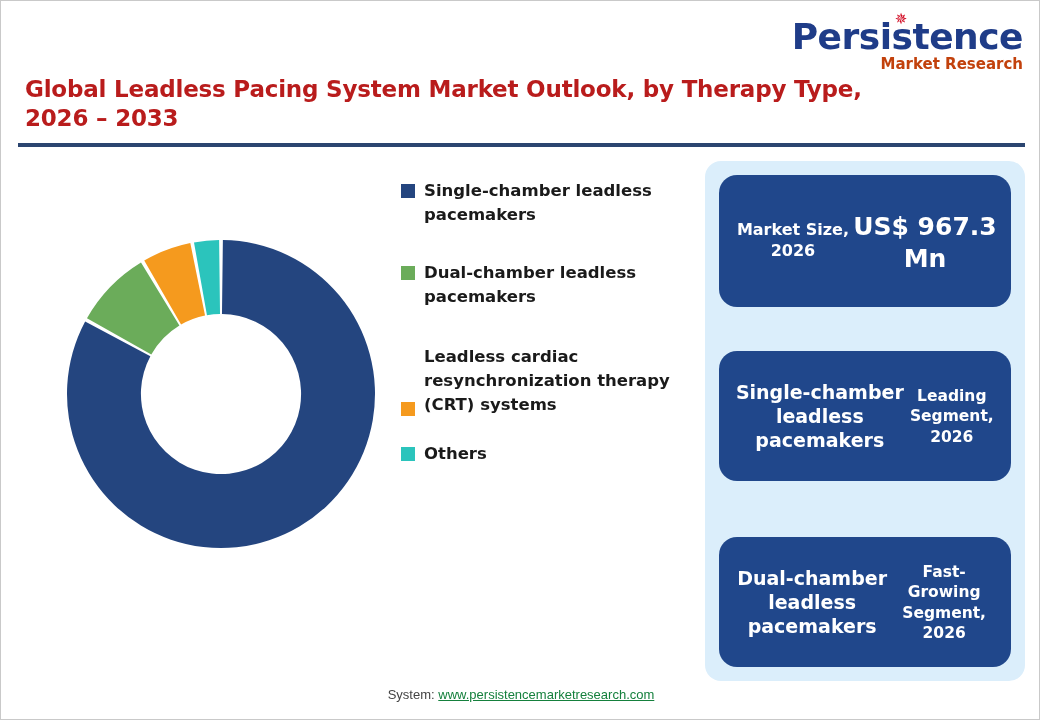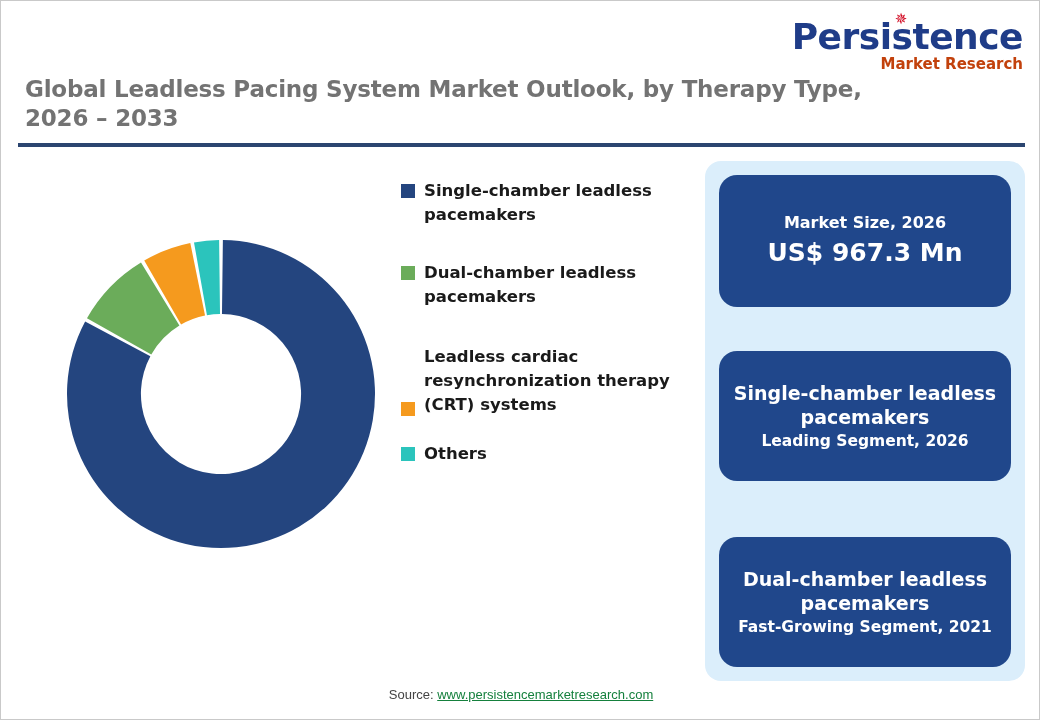--- a/index.html
+++ b/index.html
@@ -56,21 +56,21 @@
   }
 
   .title{
     position:absolute;
     left:24px;
     top:74px;
     width:880px;
     font-family:"DejaVu Sans", sans-serif;
     font-size:23px;
     font-weight:bold;
-    color:#737373;
+    color:#b91c1c;
     line-height:1.28;
     letter-spacing:-0.2px;
   }
   .divider{
     position:absolute;
     left:17px;
     top:142px;
     width:1007px;
     height:4px;
     background:#2B4570;
@@ -126,21 +126,21 @@
   .card{
     position:absolute;
     left:14px;
     width:292px;
     background:#20478B;
     border-radius:18px;
     color:#ffffff;
     text-align:center;
     box-sizing:border-box;
     display:flex;
-    flex-direction:column;
+    flex-direction:row;
     align-items:center;
     justify-content:center;
     padding:10px 14px;
   }
   #card-1{top:14px;height:132px;}
   #card-2{top:190px;height:130px;}
   #card-3{top:376px;height:130px;}
 
   .card-sub{
     font-family:"DejaVu Sans", sans-serif;
@@ -236,23 +236,23 @@
       <div class="card-big">US$ 967.3 Mn</div>
     </div>
 
     <div class="card" id="card-2">
       <div class="card-title">Single-chamber leadless pacemakers</div>
       <div class="card-note">Leading Segment, 2026</div>
     </div>
 
     <div class="card" id="card-3">
       <div class="card-title">Dual-chamber leadless pacemakers</div>
-      <div class="card-note">Fast-Growing Segment, 2021</div>
+      <div class="card-note">Fast-Growing Segment, 2026</div>
     </div>
 
   </div>
 
   <div class="source">
-    <span>Source:</span>
+    <span>System:</span>
     <a href="#">www.persistencemarketresearch.com</a>
   </div>
 
 </div>
 
 </body></html>

